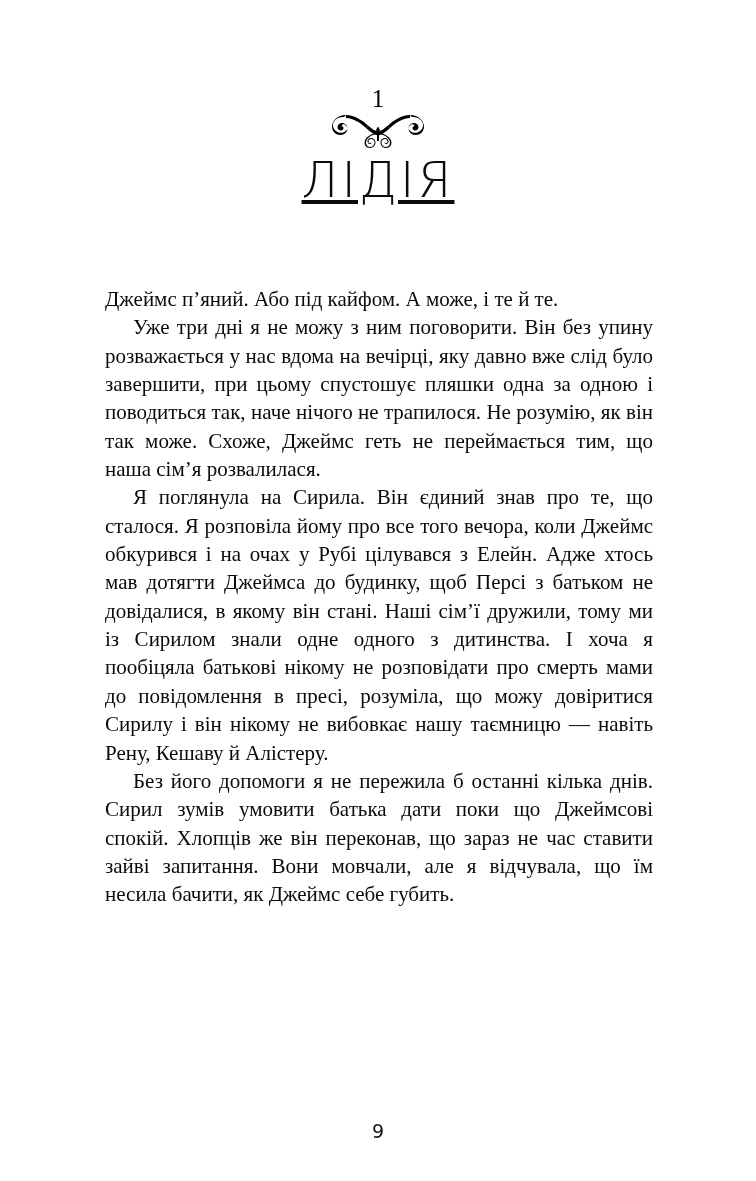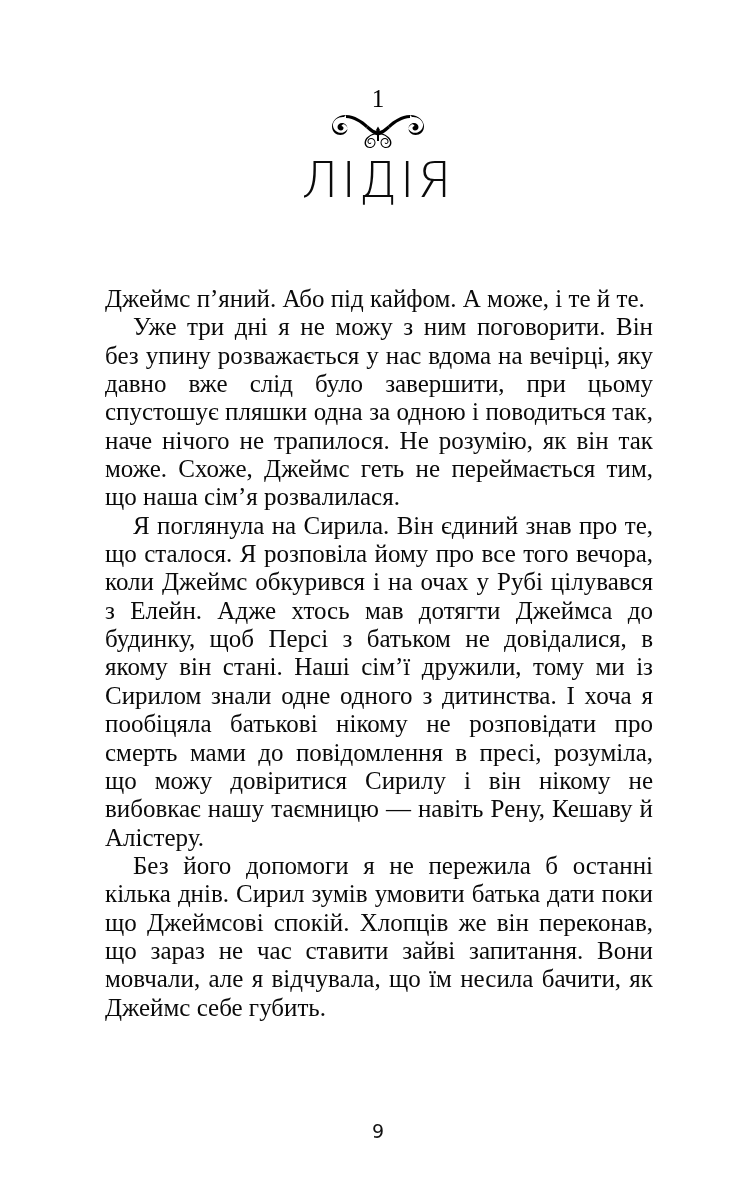--- a/index.html
+++ b/index.html
@@ -68,32 +68,33 @@
     margin: 0;
     padding: 0;
     font-family: "DejaVu Sans", "Liberation Sans", sans-serif;
     font-weight: 300;
     font-size: 49px;
     line-height: 54px;
     letter-spacing: 3px;
     color: #0b0b0b;
     text-align: center;
     margin-top: 6px;
+    text-decoration: underline;
   }
 
   
   .body-text {
     position: absolute;
     left: 105px;
     top: 285px;
     width: 548px;
     text-align: justify;
     text-justify: inter-word;
     font-family: "Liberation Serif", "DejaVu Serif", serif;
-    font-size: 25px;
+    font-size: 21px;
     line-height: 28.35px;
     color: #0a0a0a;
     hyphens: manual;
   }
 
   .body-text p {
     margin: 0;
     padding: 0;
     text-indent: 28px;
     text-align: justify;

